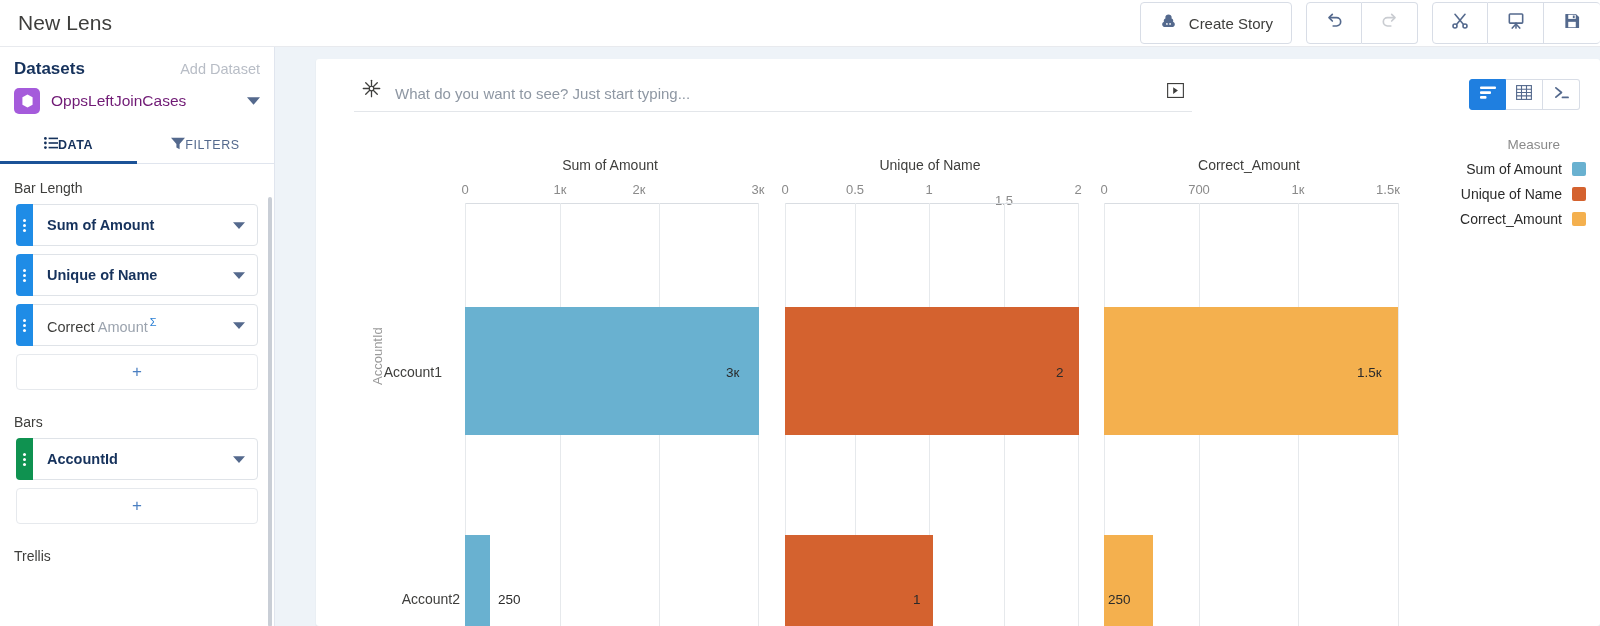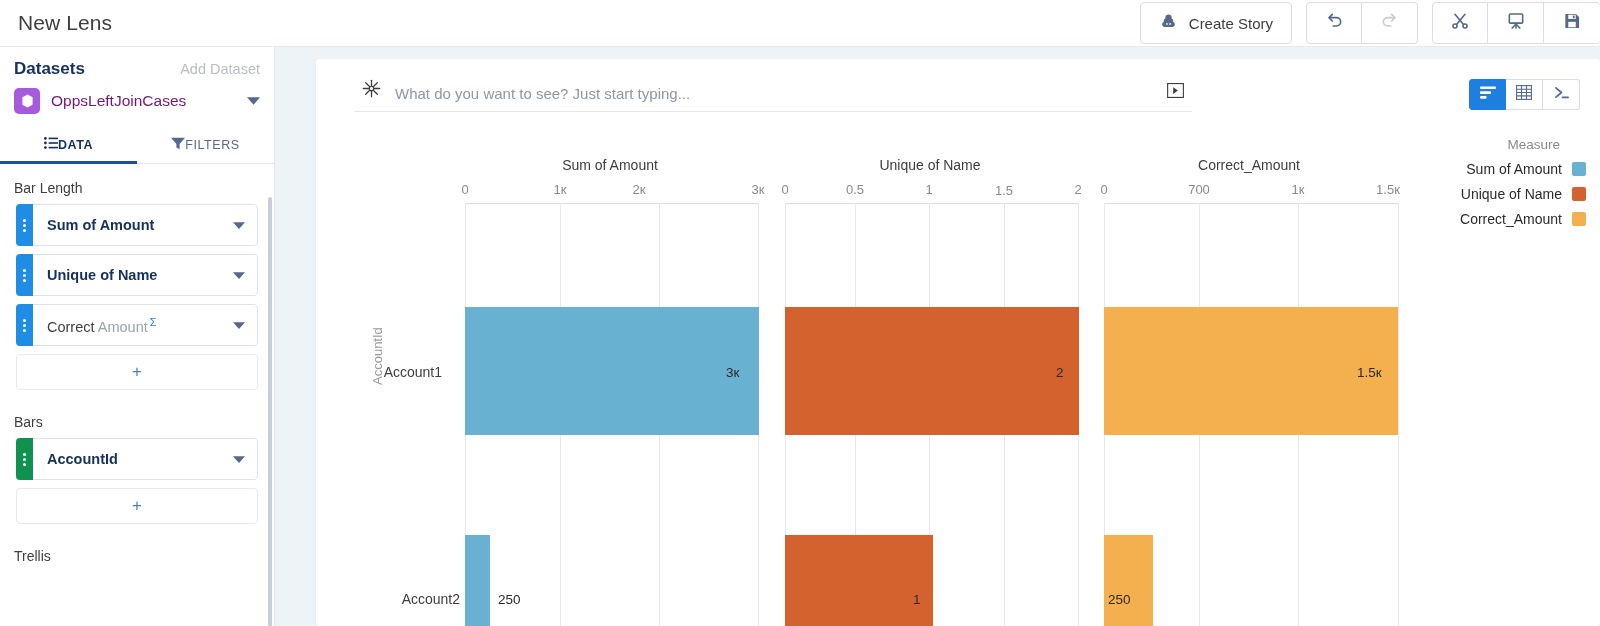--- a/index.html
+++ b/index.html
@@ -433,21 +433,21 @@
       <div class="barlabel" style="left:410px; top:228px;">3к</div>
 
       <div class="bar" style="left:149px; top:398px; width:25px; height:107px; background:#69b1d0;"></div>
       <div class="barlabel" style="left:182px; top:455px;">250</div>
 
       <div class="panel-title" style="left:464px; top:20px; width:300px;">Unique of Name</div>
 
       <div class="tick" style="left:469px; top:45px;">0</div>
       <div class="tick" style="left:539px; top:45px;">0.5</div>
       <div class="tick" style="left:613px; top:45px;">1</div>
-      <div class="tick" style="left:688px; top:46px;">1.5</div>
+      <div class="tick" style="left:688px; top:56px;">1.5</div>
       <div class="tick" style="left:762px; top:45px;">2</div>
 
       <div class="axis-line" style="left:469px; top:66px; width:294px;"></div>
       <div class="gridline" style="left:469px; top:66px; height:423px;"></div>
       <div class="gridline" style="left:539px; top:66px; height:423px;"></div>
       <div class="gridline" style="left:613px; top:66px; height:423px;"></div>
       <div class="gridline" style="left:688px; top:66px; height:423px;"></div>
       <div class="gridline" style="left:762px; top:66px; height:423px;"></div>
 
       <div class="bar" style="left:469px; top:170px; width:294px; height:128px; background:#d4622f;"></div>

